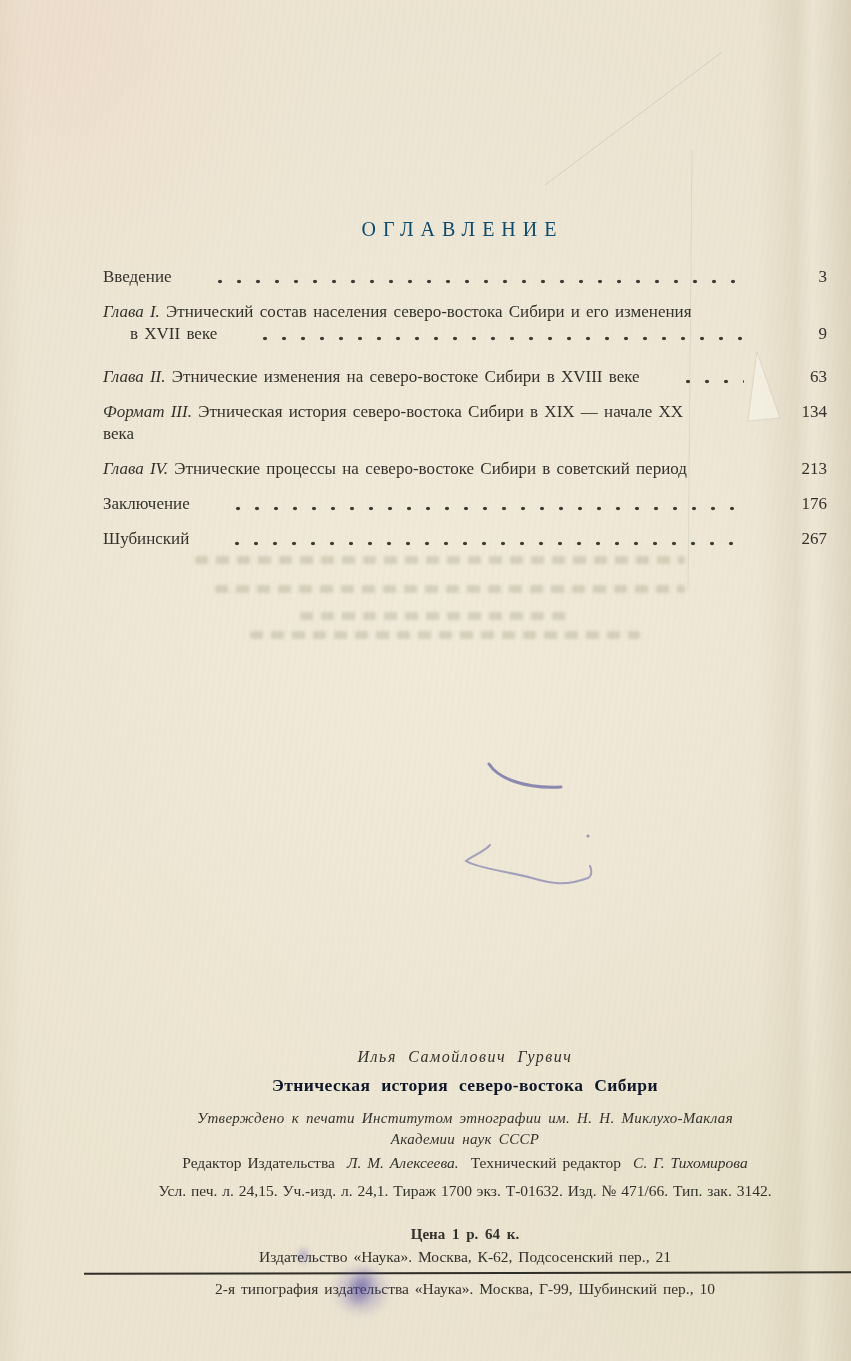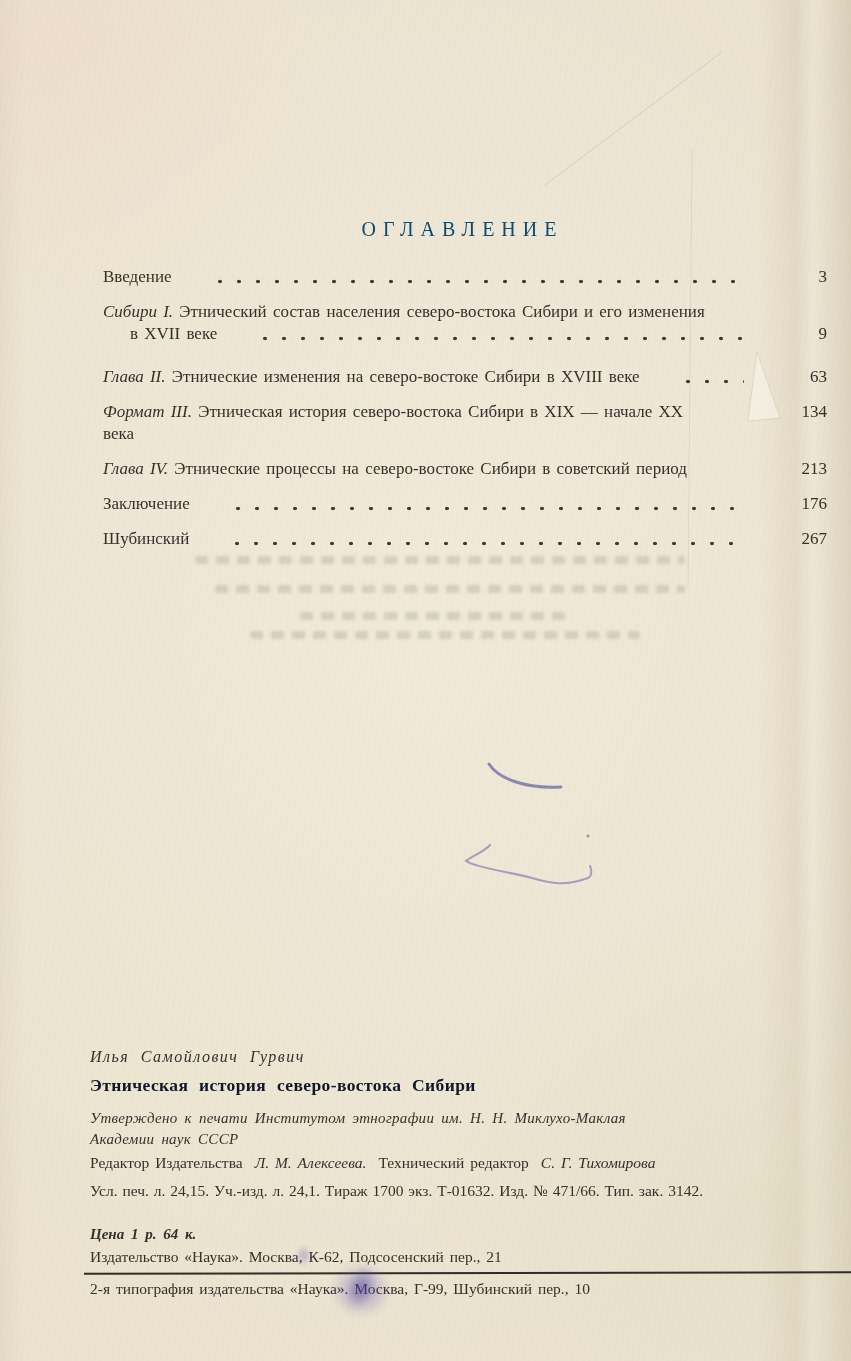--- a/index.html
+++ b/index.html
@@ -31,29 +31,29 @@
   .toc-flex{display:flex;align-items:baseline;gap:35px;}
   .chap{font-style:italic;}
   .t2{padding-left:27px;white-space:nowrap;text-align:right;}
   .ttext{white-space:normal;}
   .dots{
     flex:1;align-self:flex-end;height:7px;margin:0 8px 3px 10px;
     background:radial-gradient(circle at 3px 3.5px, #3f3c35 1.6px, rgba(63,60,53,0) 2.1px) left center / 19px 7px repeat-x;
   }
   .dots.nodots{background:none;margin:0 2px;}
   .pg{width:40px;text-align:right;flex:none;}
-  .colophon{position:absolute;left:90px;right:11px;text-align:left;}
+  .colophon{position:absolute;left:90px;right:11px;text-align:center;}
   .author{top:1048px;font-style:italic;font-size:16px;letter-spacing:1.5px;word-spacing:6px;}
   .book-title{top:1075px;font-weight:bold;font-size:17.5px;letter-spacing:0.4px;word-spacing:6px;color:#0f172a;}
   .approved{top:1108px;font-style:italic;font-size:15px;line-height:21px;word-spacing:3px;letter-spacing:0.3px;}
   .editors{top:1154px;font-size:15.5px;word-spacing:2px;}
   .editors .name{font-style:italic;}
   .editors .gap{display:inline-block;width:12px;}
   .printinfo{top:1180px;font-size:15.5px;line-height:22px;word-spacing:1px;}
-  .price{top:1226px;font-weight:bold;font-style:italic;font-size:15px;word-spacing:3px;}
+  .price{top:1226px;font-weight:bold;font-size:15px;word-spacing:3px;}
   .publisher{top:1248px;font-size:15.5px;word-spacing:2px;}
   .rule{position:absolute;top:1272px;left:84px;right:0;height:2px;background:#2f2d28;transform:rotate(-0.12deg);}
   .printer{top:1280px;font-size:15.5px;word-spacing:2px;}
   
   .ghost{
     position:absolute;height:8px;border-radius:3px;filter:blur(1.6px);opacity:.8;
     background:repeating-linear-gradient(90deg, rgba(150,150,120,0.38) 0 13px, rgba(0,0,0,0) 13px 21px);
   }
   .g1{top:556px;left:195px;width:490px;}
   .g2{top:585px;left:215px;width:470px;}
@@ -89,21 +89,21 @@
 </svg>
 
 <div class="toc-title">ОГЛАВЛЕНИЕ</div>
 <div class="toc-list">
     <div class="toc-row toc-flex">
       <span class="ttext">Введение</span>
       <div class="dots"></div>
       <span class="pg">3</span>
     </div>
     <div class="toc-row two">
-      <div><span class="chap">Сибири I. </span>Этнический состав населения северо-востока Сибири и его изменения</div>
+      <div><span class="chap">Глава I. </span>Этнический состав населения северо-востока Сибири и его изменения</div>
       <div class="toc-flex">
         <span class="t2">в XVII веке</span>
         <div class="dots"></div>
         <span class="pg">9</span>
       </div>
     </div>
     <div class="toc-row toc-flex">
       <span class="ttext"><span class="chap">Глава II. </span>Этнические изменения на северо-востоке Сибири в XVIII веке</span>
       <div class="dots"></div>
       <span class="pg">63</span>

